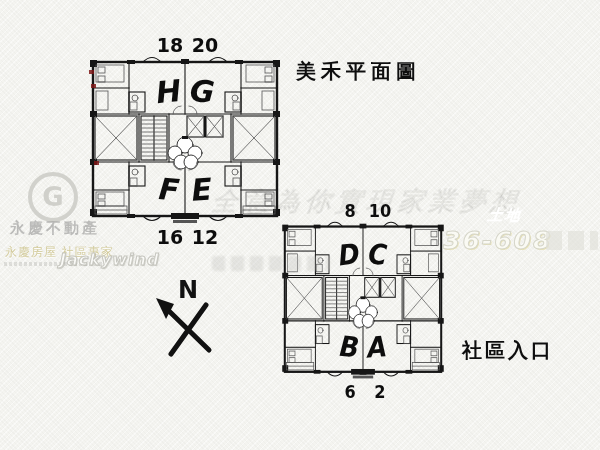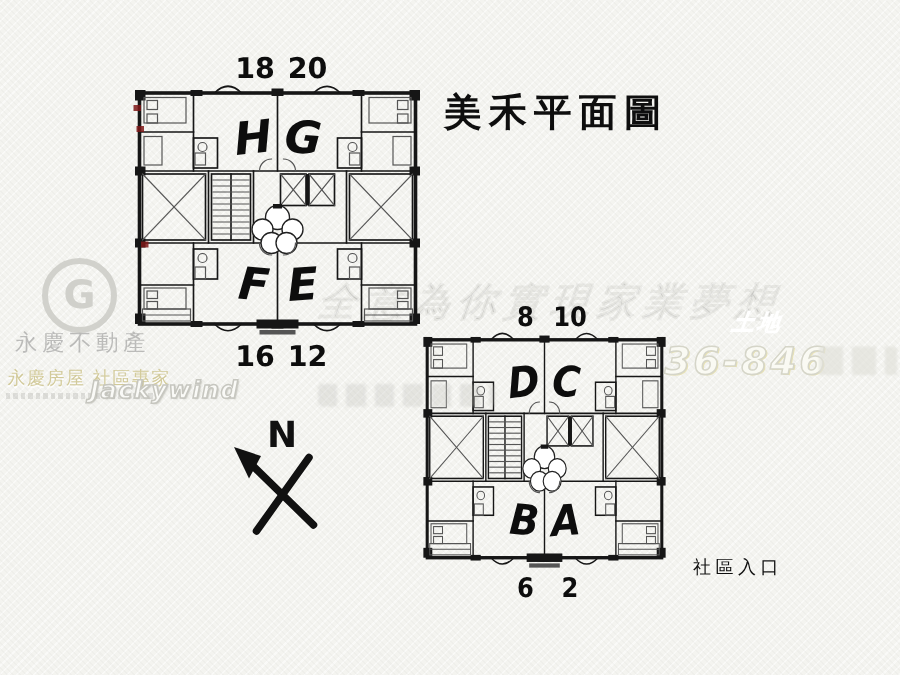--- a/index.html
+++ b/index.html
@@ -4,45 +4,45 @@
 <style>
   html,body{margin:0;padding:0;}
   body{font-family:"DejaVu Sans","Liberation Sans",sans-serif;background:#e9e9e6;}
   #canvas{position:relative;width:600px;height:450px;overflow:hidden;
     background-color:#f4f4f0;
     background-image:
       repeating-linear-gradient(45deg, rgba(0,0,0,0.02) 0 1px, transparent 1px 3px),
       repeating-linear-gradient(-45deg, rgba(255,255,255,0.5) 0 1px, transparent 1px 4px);}
   .abs{position:absolute;}
   
-  .title-zh{left:296px;top:58px;font-size:25px;font-weight:800;letter-spacing:5px;color:#0e0e0e;white-space:nowrap;}
+  .title-zh{left:296px;top:58px;font-size:20px;font-weight:800;letter-spacing:5px;color:#0e0e0e;white-space:nowrap;}
   .title-en{left:299px;top:94px;font-size:28px;font-weight:800;font-style:italic;letter-spacing:10px;color:#0e0e0e;white-space:nowrap;}
   
   .bldg{position:absolute;z-index:2;}
   .bldg rect,.bldg line,.bldg path,.bldg circle{stroke:#161616;fill:none;stroke-width:1.1;stroke-linecap:square;}
   .bldg .wall{stroke-width:2.4;}
   .bldg .fine{stroke:#555;stroke-width:.8;}
   .bldg .col{fill:#161616;stroke:none;}
   .bldg .grey{fill:#555;stroke:none;}
   .bldg .wht{fill:#ffffff;stroke:#222;stroke-width:.9;}
   .bldg text{fill:#0d0d0d;stroke:none;font-weight:bold;font-family:"DejaVu Sans",sans-serif;}
   .bldg .snum{font-size:19px;text-anchor:middle;}
   .bldg .unit{font-size:30px;text-anchor:middle;font-style:italic;}
   
   #compass{left:145px;top:278px;z-index:3;}
   #compass line{stroke:#111;stroke-width:5;stroke-linecap:round;}
   #compass polygon{fill:#111;}
   #compass text{fill:#111;font-size:24px;font-weight:800;font-family:"DejaVu Sans",sans-serif;}
   
-  .entrance{left:462px;top:370px;font-size:12px;font-weight:400;letter-spacing:3px;color:#0e0e0e;white-space:nowrap;z-index:4;}
+  .entrance{left:462px;top:337px;font-size:20px;font-weight:700;letter-spacing:3px;color:#0e0e0e;white-space:nowrap;z-index:4;}
   
   .wm-logo{left:28px;top:172px;width:42px;height:42px;border:4px solid rgba(205,205,200,.9);border-radius:50%;
     display:flex;align-items:center;justify-content:center;color:rgba(205,205,200,.95);
     font-size:26px;font-weight:800;z-index:1;}
-  .wm-agency{left:10px;top:219px;font-size:15px;font-weight:400;letter-spacing:3px;color:rgba(140,140,140,.55);white-space:nowrap;z-index:1;}
+  .wm-agency{left:10px;top:219px;font-size:15px;font-weight:700;letter-spacing:3px;color:rgba(140,140,140,.55);white-space:nowrap;z-index:1;}
   .wm-yellow{left:5px;top:244px;font-size:12px;font-weight:400;letter-spacing:1px;color:rgba(200,190,130,.8);
     text-shadow:0 1px 0 rgba(255,255,255,.9);white-space:nowrap;z-index:1;text-align:center;}
   .wm-tinyline{left:4px;top:262px;width:102px;height:4px;opacity:.55;
     background:repeating-linear-gradient(90deg, rgba(170,170,165,.6) 0 3px, transparent 3px 5px);z-index:1;}
   .wm-jacky{left:60px;top:250px;font-size:16px;font-weight:800;font-style:italic;letter-spacing:1px;color:#fafaf7;
     -webkit-text-stroke:1px #c6c6bf;text-shadow:1px 1px 1px rgba(150,150,140,.45);white-space:nowrap;z-index:5;}
   .wm-jacky-tail{left:212px;top:256px;width:118px;height:15px;border-radius:3px;opacity:.8;
     background:repeating-linear-gradient(90deg, rgba(185,185,180,.35) 0 13px, transparent 13px 19px);
     filter:blur(1px);z-index:5;}
   .wm-slogan{left:212px;top:184px;font-size:26px;font-weight:800;font-style:italic;letter-spacing:5px;
@@ -338,21 +338,21 @@
     <line x1="24" y1="33" x2="64" y2="72"></line>
     <line x1="61" y1="27" x2="26" y2="76"></line>
     <polygon points="11,20 29,26 21,41"></polygon>
     <text x="33" y="20">N</text>
   </svg>
 
   <div class="abs entrance">社區入口</div>
 
   <div class="abs wm-slogan">全意為你實現家業夢想</div>
   <div class="abs wm-land">土地</div>
-  <div class="abs wm-phone">36-846</div>
+  <div class="abs wm-phone">36-608</div>
   <div class="abs wm-phone-tail"></div>
   <div class="abs wm-jacky">Jackywind</div>
   <div class="abs wm-jacky-tail"></div>
 
   <div class="abs redmark" style="left:89px;top:70px;"></div>
   <div class="abs redmark" style="left:91px;top:84px;"></div>
   <div class="abs redmark" style="left:94px;top:161px;"></div>
 
 </div>
 

